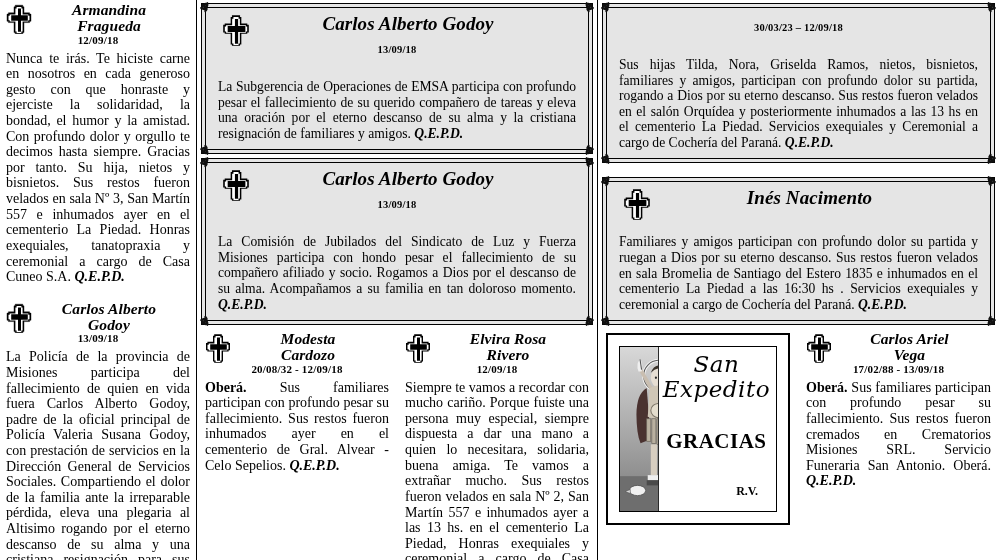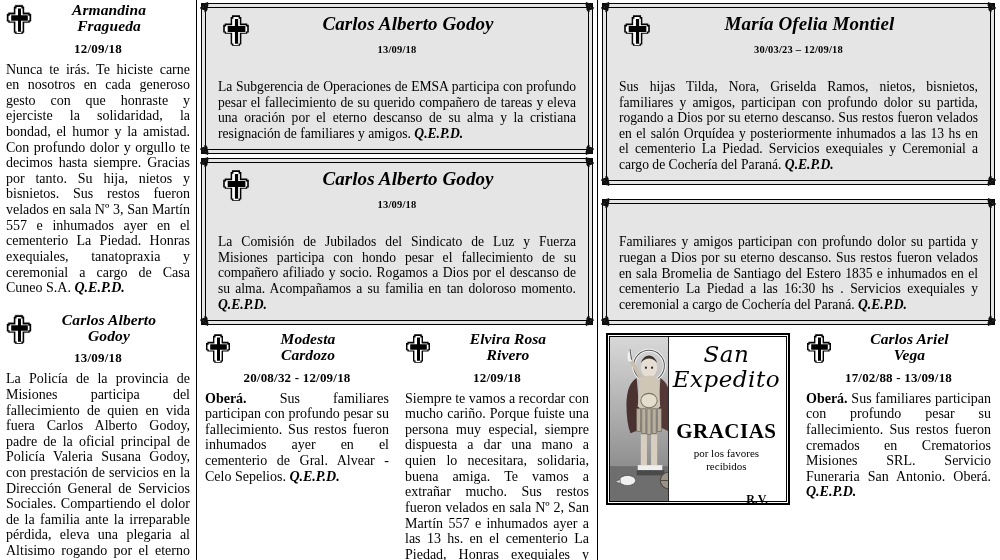--- a/index.html
+++ b/index.html
@@ -58,23 +58,22 @@
     font-style: italic;
     font-weight: bold;
     line-height: 1.02;
     letter-spacing: 0.1px;
     padding: 0 2px 0 24px;
   }
   .name.n-md { font-size: 15.5px; }
   .dates {
     text-align: center;
     font-weight: bold;
-    font-size: 13px;
+    font-size: 11px;
     letter-spacing: 0.2px;
-    margin-top: 7px;
     margin-bottom: 5px;
   }
   .body-text {
     font-size: 14px;
     line-height: 1.115;
     text-align: justify;
     text-justify: inter-word;
     hyphens: auto;
   }
   .body-text b { font-weight: bold; }
@@ -118,21 +117,21 @@
   .subcol { width: 200px; padding: 0 8px; }
 
   
   .c3-bottom { display: flex; }
   .c3-ad { width: 200px; padding: 4px 8px 0 8px; }
   .c3-obit { width: 201px; padding: 0 8px; }
 
   
   .ad {
     border: 2px solid #000;
-    padding: 1px;
+    padding: 11px;
     background: #fff;
   }
   .ad-inner {
     border: 1px solid #000;
     display: flex;
     height: 166px;
     background: #fff;
   }
   .ad-pic {
     width: 78px;
@@ -164,21 +163,21 @@
   }
   .ad-sub {
     font-size: 11px;
     line-height: 1.12;
     margin-top: 3px;
   }
   .ad-rv {
     font-weight: bold;
     font-size: 12px;
     text-align: right;
-    margin-top: 20px;
+    margin-top: 30px;
     padding-right: 12px;
   }
 </style>
 </head>
 <body>
 
 <div class="page">
 
   <div class="col col-1">
 
@@ -449,86 +448,86 @@
             <path d="M8.5 8.5 L2 3 L3 2 L8.5 8.5z"></path>
                 <ellipse cx="5" cy="4" rx="3.2" ry="1.5" transform="rotate(-30 5 4)"></ellipse>
             <ellipse cx="4" cy="7.5" rx="3.0" ry="1.4" transform="rotate(15 4 7.5)"></ellipse>
             <ellipse cx="8" cy="4" rx="1.4" ry="3.0" transform="rotate(10 8 4)"></ellipse>
             <ellipse cx="7" cy="9" rx="2.4" ry="1.2" transform="rotate(-55 7 9)"></ellipse>
             <circle cx="6" cy="6" r="1.7"></circle>
           </g>
             </svg>
         </span>
 
+        <div class="dates">30/03/23 – 12/09/18</div>
+        <div class="body-text"><span>Sus hijas Tilda, Nora, Griselda Ramos, nietos, bisnietos, familiares y amigos, participan con profundo dolor su partida, rogando a Dios por su eterno descanso. Sus restos fueron velados en el salón Orquídea y posteriormente inhumados a las 13 hs en el cementerio La Piedad. Servicios exequiales y Ceremonial a cargo de Cochería del Paraná.</span> <span class="qepd">Q.E.P.D.</span></div>
+      </div>
+    </div>
+
+    <div class="boxed" style="margin-top:14px;">
+      <div class="boxed-inner">
+        <span class="orn tl">
+          <svg viewBox="0 0 17 17" width="17" height="17">
+              <g fill="#111">
+            <path d="M8.5 8.5 L2 3 L3 2 L8.5 8.5z"></path>
+                <ellipse cx="5" cy="4" rx="3.2" ry="1.5" transform="rotate(-30 5 4)"></ellipse>
+            <ellipse cx="4" cy="7.5" rx="3.0" ry="1.4" transform="rotate(15 4 7.5)"></ellipse>
+            <ellipse cx="8" cy="4" rx="1.4" ry="3.0" transform="rotate(10 8 4)"></ellipse>
+            <ellipse cx="7" cy="9" rx="2.4" ry="1.2" transform="rotate(-55 7 9)"></ellipse>
+            <circle cx="6" cy="6" r="1.7"></circle>
+          </g>
+            </svg>
+        </span>
+        <span class="orn tr">
+          <svg viewBox="0 0 17 17" width="17" height="17">
+              <g fill="#111">
+            <path d="M8.5 8.5 L2 3 L3 2 L8.5 8.5z"></path>
+                <ellipse cx="5" cy="4" rx="3.2" ry="1.5" transform="rotate(-30 5 4)"></ellipse>
+            <ellipse cx="4" cy="7.5" rx="3.0" ry="1.4" transform="rotate(15 4 7.5)"></ellipse>
+            <ellipse cx="8" cy="4" rx="1.4" ry="3.0" transform="rotate(10 8 4)"></ellipse>
+            <ellipse cx="7" cy="9" rx="2.4" ry="1.2" transform="rotate(-55 7 9)"></ellipse>
+            <circle cx="6" cy="6" r="1.7"></circle>
+          </g>
+            </svg>
+        </span>
+        <span class="orn bl">
+          <svg viewBox="0 0 17 17" width="17" height="17">
+              <g fill="#111">
+            <path d="M8.5 8.5 L2 3 L3 2 L8.5 8.5z"></path>
+                <ellipse cx="5" cy="4" rx="3.2" ry="1.5" transform="rotate(-30 5 4)"></ellipse>
+            <ellipse cx="4" cy="7.5" rx="3.0" ry="1.4" transform="rotate(15 4 7.5)"></ellipse>
+            <ellipse cx="8" cy="4" rx="1.4" ry="3.0" transform="rotate(10 8 4)"></ellipse>
+            <ellipse cx="7" cy="9" rx="2.4" ry="1.2" transform="rotate(-55 7 9)"></ellipse>
+            <circle cx="6" cy="6" r="1.7"></circle>
+          </g>
+            </svg>
+        </span>
+        <span class="orn br">
+          <svg viewBox="0 0 17 17" width="17" height="17">
+              <g fill="#111">
+            <path d="M8.5 8.5 L2 3 L3 2 L8.5 8.5z"></path>
+                <ellipse cx="5" cy="4" rx="3.2" ry="1.5" transform="rotate(-30 5 4)"></ellipse>
+            <ellipse cx="4" cy="7.5" rx="3.0" ry="1.4" transform="rotate(15 4 7.5)"></ellipse>
+            <ellipse cx="8" cy="4" rx="1.4" ry="3.0" transform="rotate(10 8 4)"></ellipse>
+            <ellipse cx="7" cy="9" rx="2.4" ry="1.2" transform="rotate(-55 7 9)"></ellipse>
+            <circle cx="6" cy="6" r="1.7"></circle>
+          </g>
+            </svg>
+        </span>
+
         <div class="obit-head">
           <span class="cross-wrap">
             <svg viewBox="0 0 26 30" width="28" height="32">
               <path d="M9.2 1.2 h7.6 v1.6 h1.2 v6.0 h5.6 v1.3 h1.4 v7.2 h-1.4 v1.3 h-5.6 v10.0 h-1.2 v1.2 h-7.6 v-1.2 h-1.2 v-10.0 h-5.6 v-1.3 h-1.4 v-7.2 h1.4 v-1.3 h5.6 v-6.0 h1.2 z" fill="#000"></path>
               <path d="M10.6 2.9 h4.8 v1.5 h1.2 v6.1 h5.7 v1.2 h1.2 v4.6 h-1.2 v1.2 h-5.7 v10.1 h-1.2 v1.4 h-4.8 v-1.4 h-1.2 v-10.1 h-5.7 v-1.2 h-1.2 v-4.6 h1.2 v-1.2 h5.7 v-6.1 h1.2 z" fill="#ffffff"></path>
               <path d="M12.0 4.6 h3.0 v6.6 h6.8 v5.6 h-6.8 v11.0 h-3.0 v-11.0 h-6.8 v-5.6 h6.8 z" fill="#000"></path>
             </svg>
           </span>
-          <div class="name">María Ofelia Montiel</div>
-        </div>
-        <div class="dates">30/03/23 – 12/09/18</div>
-        <div class="body-text"><span>Sus hijas Tilda, Nora, Griselda Ramos, nietos, bisnietos, familiares y amigos, participan con profundo dolor su partida, rogando a Dios por su eterno descanso. Sus restos fueron velados en el salón Orquídea y posteriormente inhumados a las 13 hs en el cementerio La Piedad. Servicios exequiales y Ceremonial a cargo de Cochería del Paraná.</span> <span class="qepd">Q.E.P.D.</span></div>
-      </div>
-    </div>
-
-    <div class="boxed" style="margin-top:14px;">
-      <div class="boxed-inner">
-        <span class="orn tl">
-          <svg viewBox="0 0 17 17" width="17" height="17">
-              <g fill="#111">
-            <path d="M8.5 8.5 L2 3 L3 2 L8.5 8.5z"></path>
-                <ellipse cx="5" cy="4" rx="3.2" ry="1.5" transform="rotate(-30 5 4)"></ellipse>
-            <ellipse cx="4" cy="7.5" rx="3.0" ry="1.4" transform="rotate(15 4 7.5)"></ellipse>
-            <ellipse cx="8" cy="4" rx="1.4" ry="3.0" transform="rotate(10 8 4)"></ellipse>
-            <ellipse cx="7" cy="9" rx="2.4" ry="1.2" transform="rotate(-55 7 9)"></ellipse>
-            <circle cx="6" cy="6" r="1.7"></circle>
-          </g>
-            </svg>
-        </span>
-        <span class="orn tr">
-          <svg viewBox="0 0 17 17" width="17" height="17">
-              <g fill="#111">
-            <path d="M8.5 8.5 L2 3 L3 2 L8.5 8.5z"></path>
-                <ellipse cx="5" cy="4" rx="3.2" ry="1.5" transform="rotate(-30 5 4)"></ellipse>
-            <ellipse cx="4" cy="7.5" rx="3.0" ry="1.4" transform="rotate(15 4 7.5)"></ellipse>
-            <ellipse cx="8" cy="4" rx="1.4" ry="3.0" transform="rotate(10 8 4)"></ellipse>
-            <ellipse cx="7" cy="9" rx="2.4" ry="1.2" transform="rotate(-55 7 9)"></ellipse>
-            <circle cx="6" cy="6" r="1.7"></circle>
-          </g>
-            </svg>
-        </span>
-        <span class="orn bl">
-          <svg viewBox="0 0 17 17" width="17" height="17">
-              <g fill="#111">
-            <path d="M8.5 8.5 L2 3 L3 2 L8.5 8.5z"></path>
-                <ellipse cx="5" cy="4" rx="3.2" ry="1.5" transform="rotate(-30 5 4)"></ellipse>
-            <ellipse cx="4" cy="7.5" rx="3.0" ry="1.4" transform="rotate(15 4 7.5)"></ellipse>
-            <ellipse cx="8" cy="4" rx="1.4" ry="3.0" transform="rotate(10 8 4)"></ellipse>
-            <ellipse cx="7" cy="9" rx="2.4" ry="1.2" transform="rotate(-55 7 9)"></ellipse>
-            <circle cx="6" cy="6" r="1.7"></circle>
-          </g>
-            </svg>
-        </span>
-        <span class="orn br">
-          <svg viewBox="0 0 17 17" width="17" height="17">
-              <g fill="#111">
-            <path d="M8.5 8.5 L2 3 L3 2 L8.5 8.5z"></path>
-                <ellipse cx="5" cy="4" rx="3.2" ry="1.5" transform="rotate(-30 5 4)"></ellipse>
-            <ellipse cx="4" cy="7.5" rx="3.0" ry="1.4" transform="rotate(15 4 7.5)"></ellipse>
-            <ellipse cx="8" cy="4" rx="1.4" ry="3.0" transform="rotate(10 8 4)"></ellipse>
-            <ellipse cx="7" cy="9" rx="2.4" ry="1.2" transform="rotate(-55 7 9)"></ellipse>
-            <circle cx="6" cy="6" r="1.7"></circle>
-          </g>
-            </svg>
-        </span>
-
+          <div class="name">Inés Nacimento</div>
+        </div>
         <div class="body-text"><span>Familiares y amigos participan con profundo dolor su partida y ruegan a Dios por su eterno descanso. Sus restos fueron velados en sala Bromelia de Santiago del Estero 1835 e inhumados en el cementerio La Piedad a las 16:30 hs . Servicios exequiales y ceremonial a cargo de Cochería del Paraná.</span> <span class="qepd">Q.E.P.D.</span></div>
       </div>
     </div>
 
     <div class="c3-bottom">
 
       <div class="c3-ad">
         <div class="ad">
           <div class="ad-inner">
             <div class="ad-pic">
@@ -583,24 +582,20 @@
                 <circle cx="58" cy="140" r="8" fill="#9a9286" stroke="#4f4a42" stroke-width="1"></circle>
                 <path d="M50 140 h16" stroke="#4f4a42" stroke-width="1"></path>
               </svg>
             </div>
             <div class="ad-txt">
               <div class="ad-script">
                 <span>San</span>
                 <span class="l2">Expedito</span>
               </div>
               <div class="ad-gracias">GRACIAS</div>
-              <div class="ad-sub">
-                <span>por los favores</span><br>
-                <span>recibidos</span>
-              </div>
               <div class="ad-rv">R.V.</div>
             </div>
           </div>
         </div>
       </div>
 
       <div class="c3-obit">
         <div class="obit">
           <div class="obit-head">
             <span class="cross-wrap">

